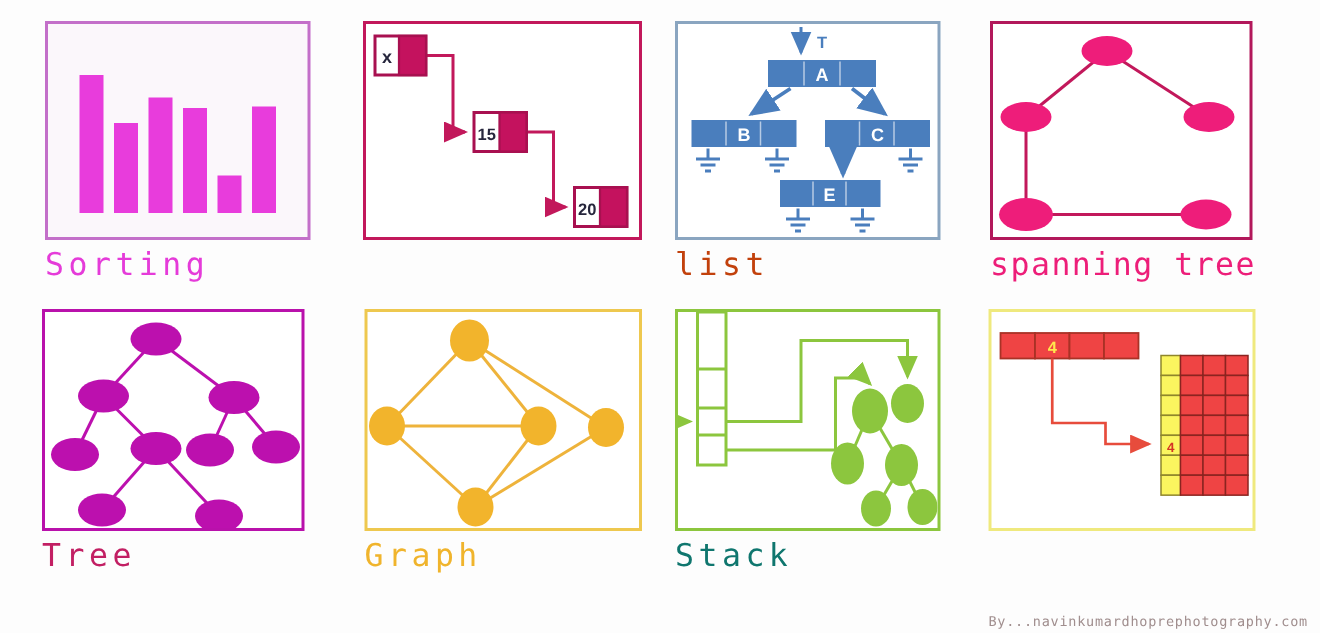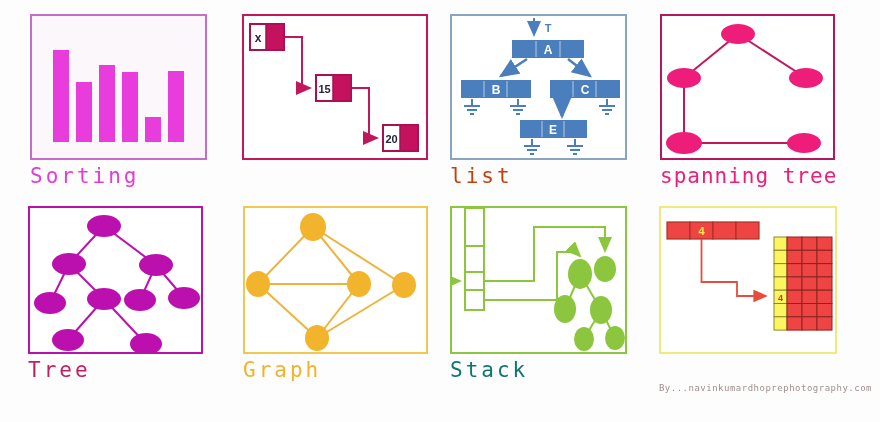--- a/index.html
+++ b/index.html
@@ -29,21 +29,21 @@
   #p-hash .box{width:174px;height:144px;border:2px solid #efe97e;}
   
   #p-sorting .label{color:#e53bd9;}
   #p-linklist .label{color:#c2185b;}
   #p-list .label{color:#c2410c;}
   #p-span .label{color:#ed1e79;letter-spacing:1px;}
   #p-tree .label{color:#c21f63;}
   #p-graph .label{color:#f0b42c;}
   #p-stack .label{color:#0f766e;}
   #p-hash .label{color:#ee3a30;}
-  .watermark{position:absolute;right:8px;top:383px;font-size:9px;letter-spacing:.5px;color:#a08e8e;}
+  .watermark{position:absolute;right:8px;top:410px;font-size:9px;letter-spacing:.5px;color:#a08e8e;}
   svg{display:block;}
   svg text{font-family:"Liberation Sans","DejaVu Sans",sans-serif;font-weight:bold;}
 </style>
 </head>
 <body>
 
 <div class="panel" id="p-sorting">
   <div class="box">
     <svg width="173" height="142" viewBox="0 0 173 142">
       <g id="sorting-bars">

